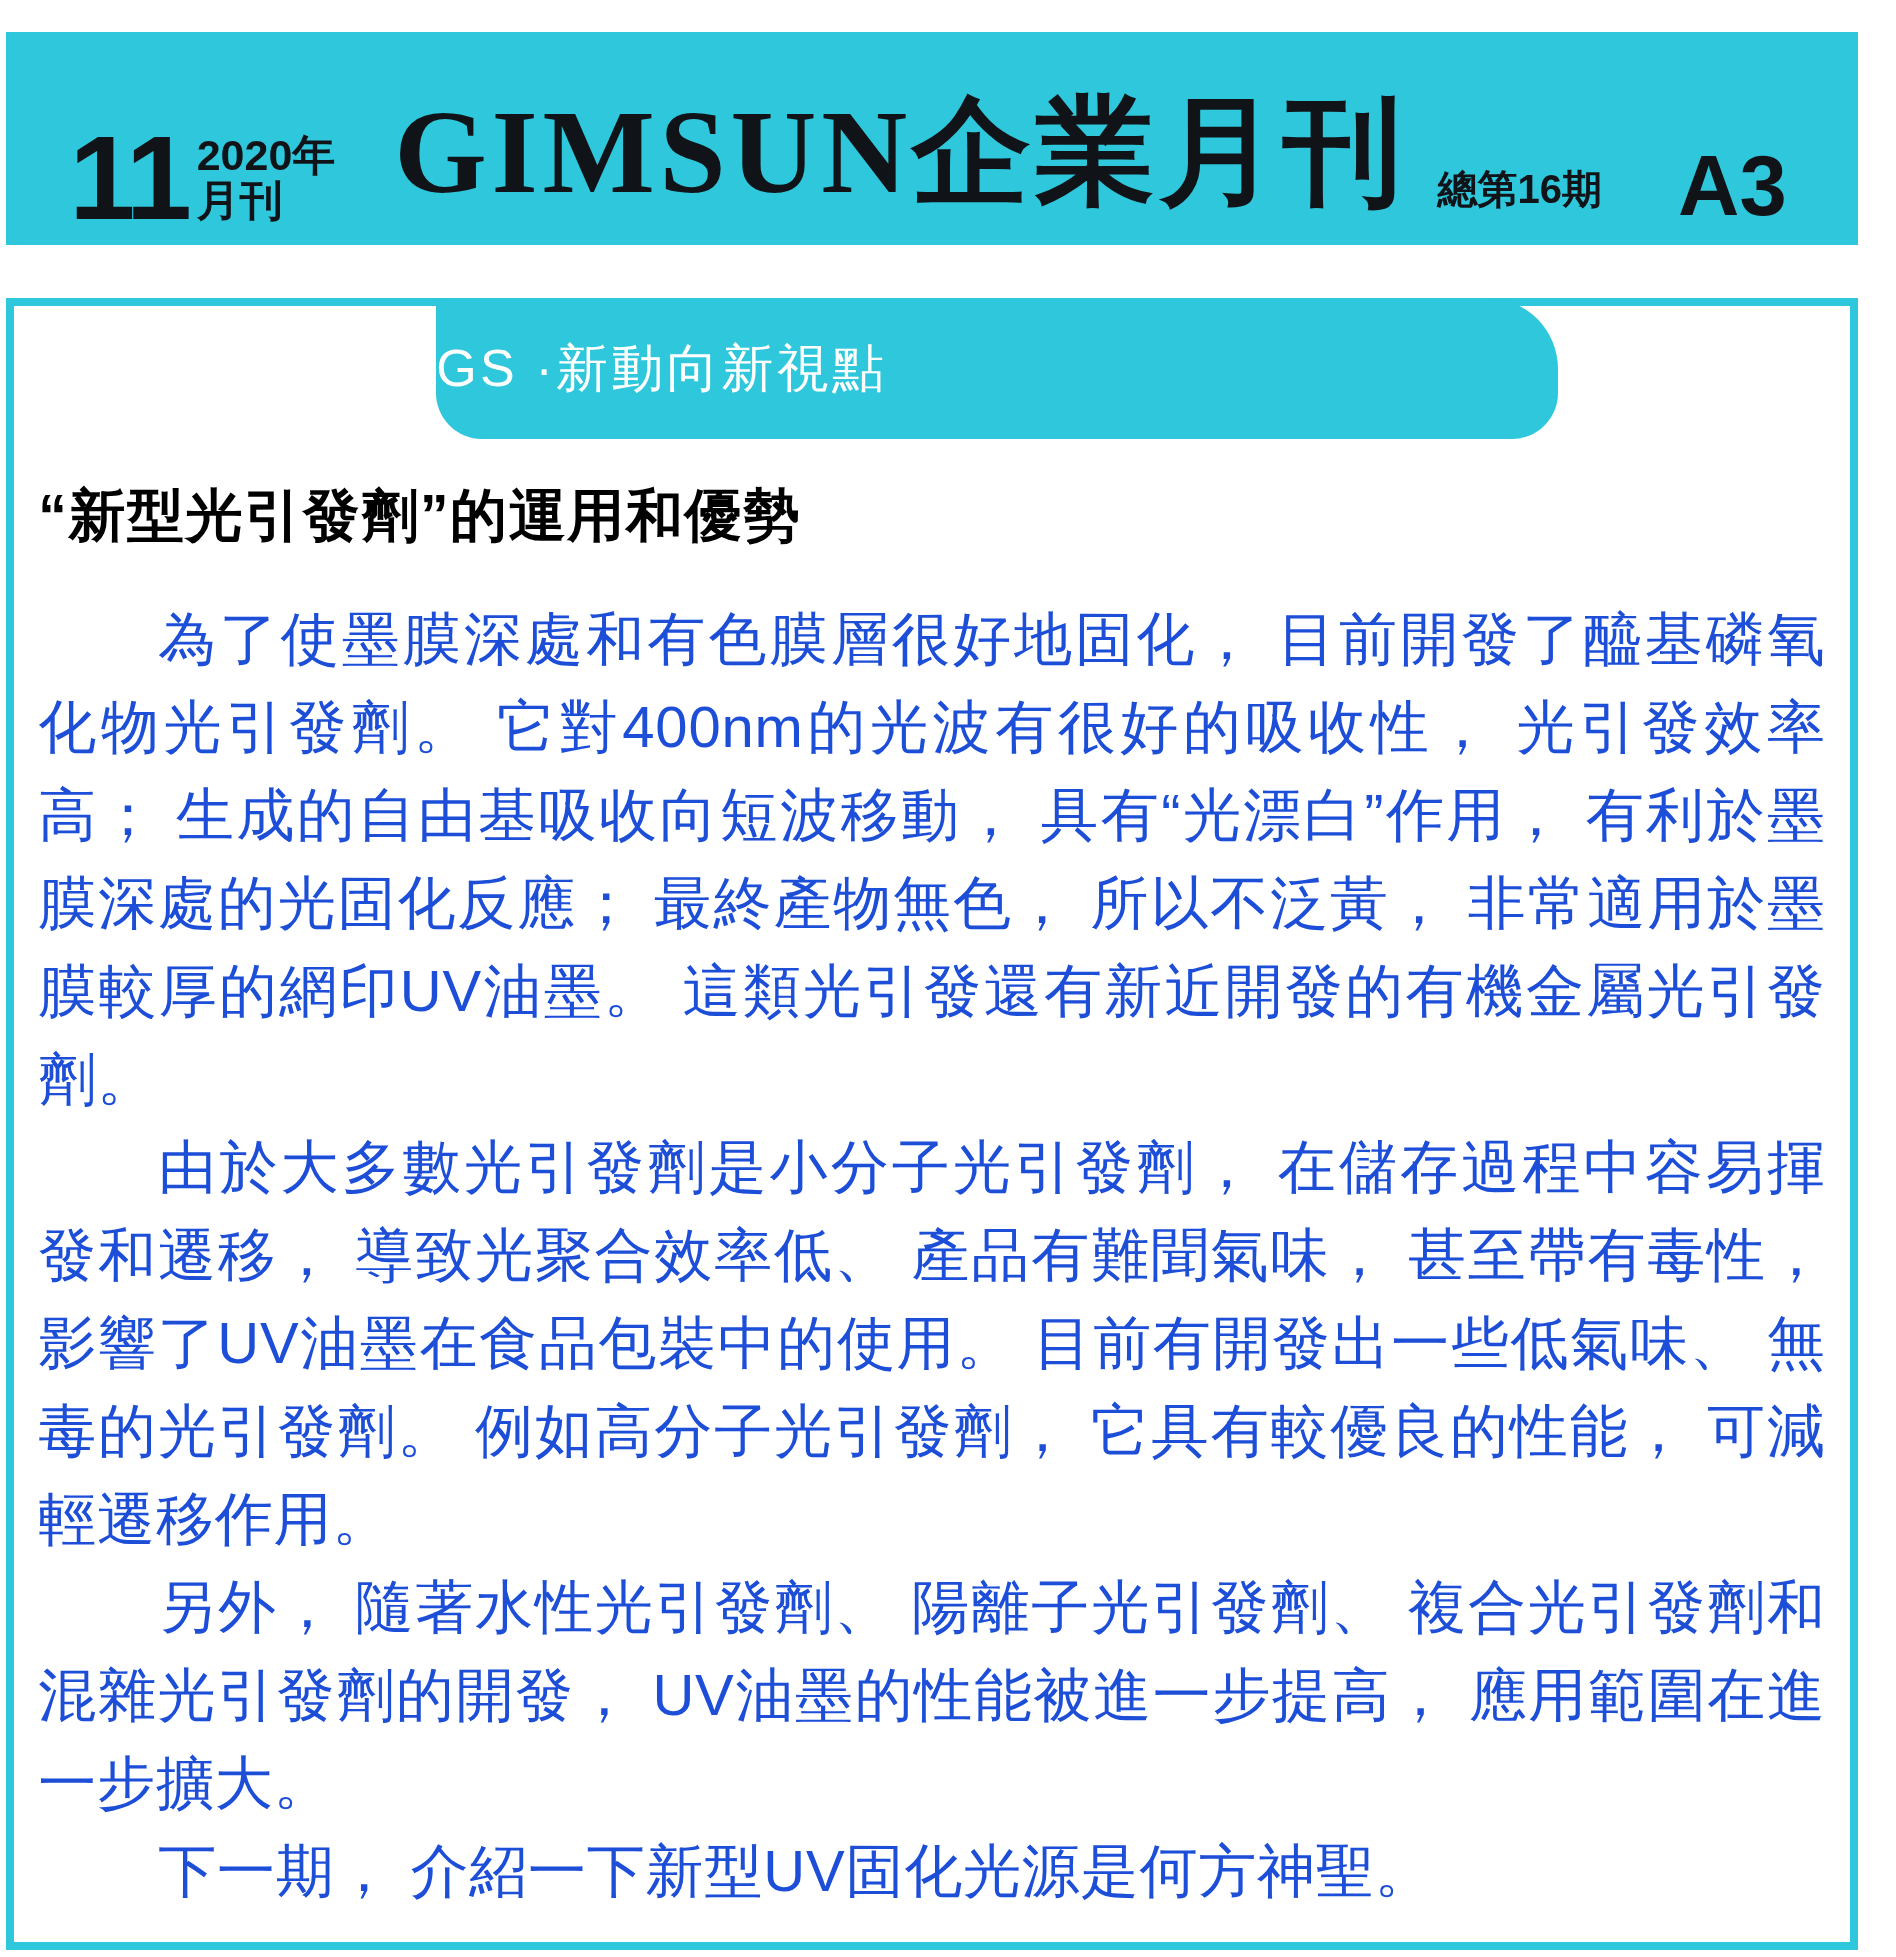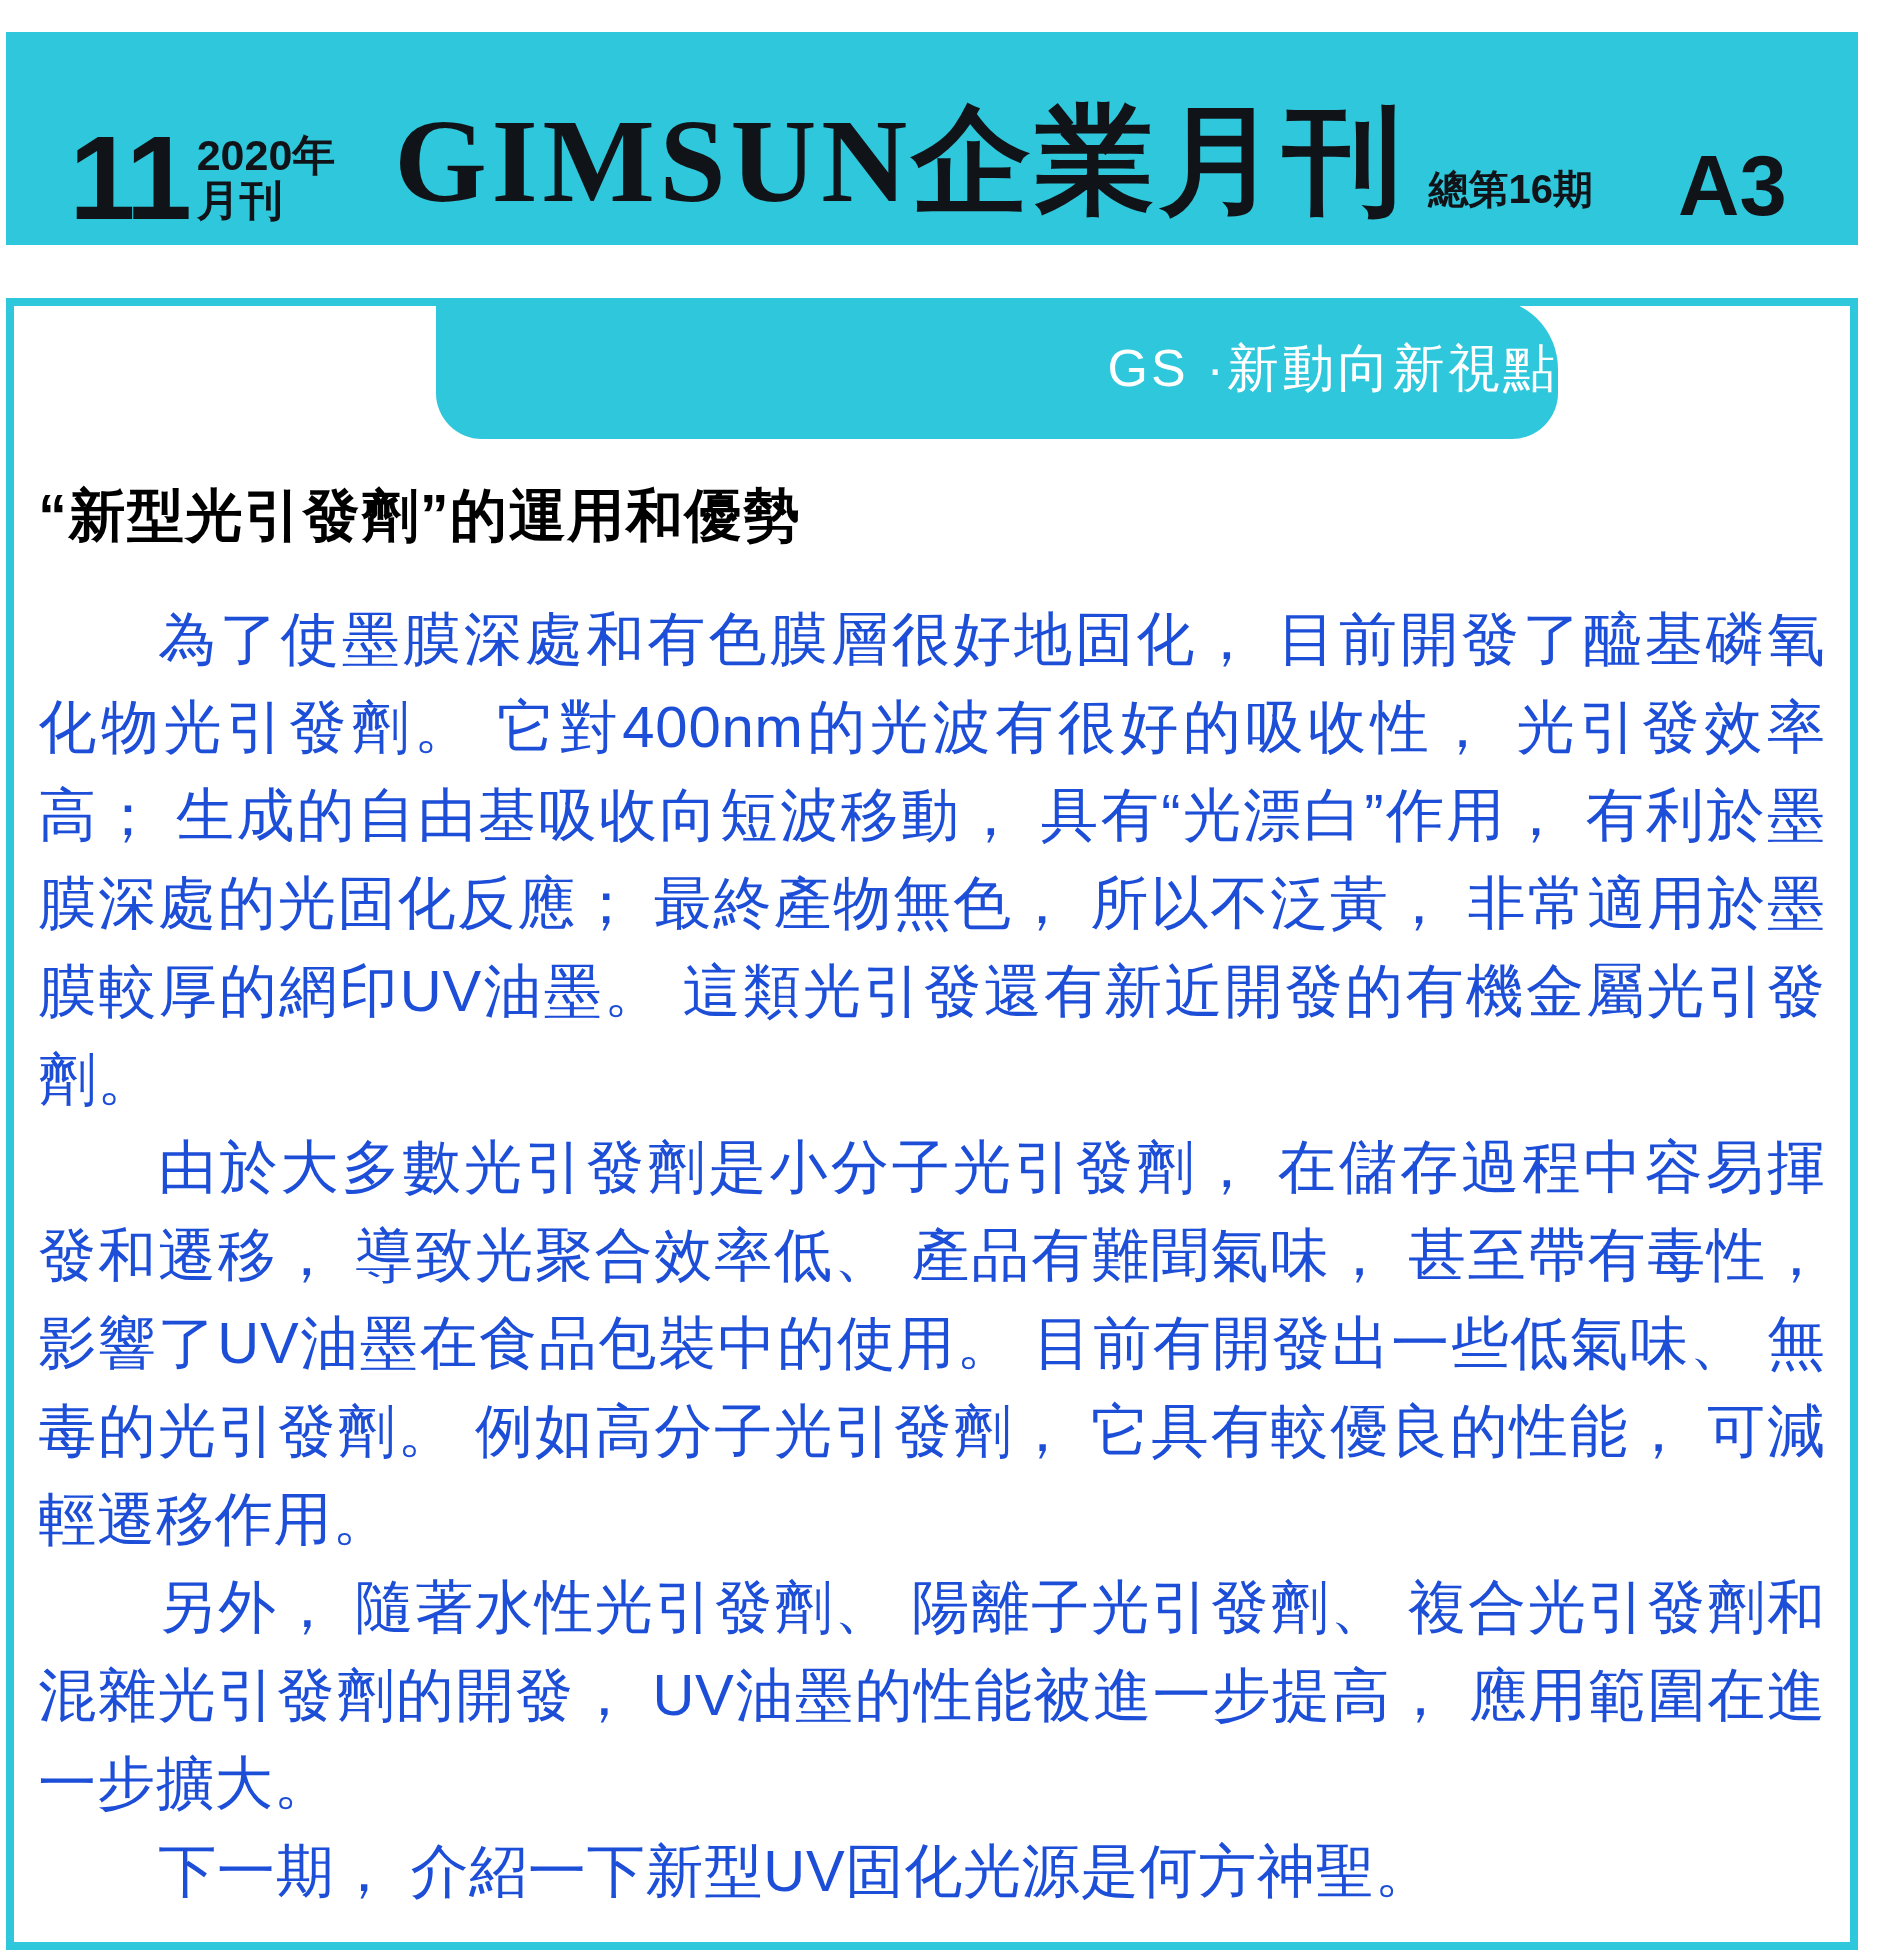--- a/index.html
+++ b/index.html
@@ -24,21 +24,21 @@
   }
   .issue-meta{
     display:flex;flex-direction:column;
     font-size:43px;font-weight:600;line-height:1.05;
     margin-left:8px;margin-bottom:1.6px;
   }
   .title-wrap{
     flex:1;display:flex;justify-content:center;align-items:flex-end;
   }
   .masthead-title{
-    margin:6px;
+    margin:15px;
     font-family:"Liberation Serif",serif;
     font-size:119px;font-weight:bold;line-height:0.95;letter-spacing:4.7px;
     white-space:nowrap;
   }
   .issue-total{
     font-size:40px;font-weight:600;margin:0 0 8px 16px;white-space:nowrap;
   }
   .page-code{
     font-size:85px;font-weight:bold;margin-left:32px;line-height:0.9;
   }
@@ -46,21 +46,21 @@
   .content-box{
     position:absolute;left:6.3px;right:6.3px;top:298px;height:1652px;
     box-sizing:border-box;
     border:8px solid #2ec7db;
     background:#ffffff;
   }
   .ribbon{
     position:absolute;left:422px;top:-8px;width:1122px;height:141px;
     background:#2ec7db;
     border-radius:8px 71px 46px 46px;
-    display:flex;align-items:center;justify-content:flex-end;
+    display:flex;align-items:center;justify-content:flex-start;
     color:#ffffff;
     font-size:52px;letter-spacing:3.2px;
     z-index:2;
   }
   .article{
     position:absolute;left:24px;right:24px;top:175px;
   }
   .article-heading{
     margin:0 0 46px 0;
     font-size:57px;font-weight:bold;color:#000000;

